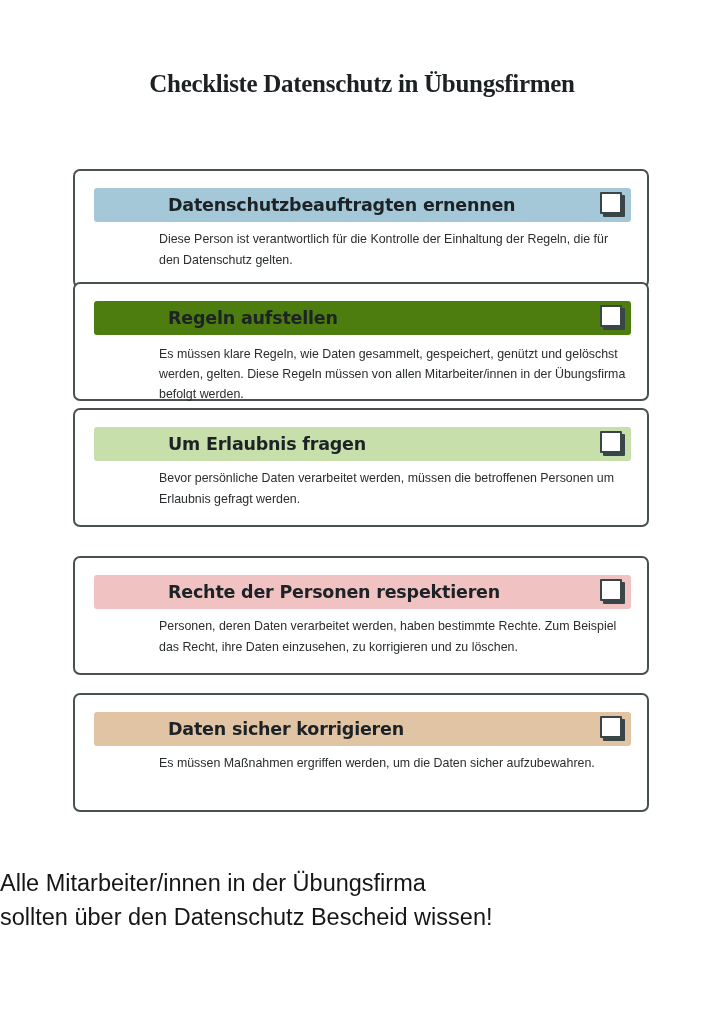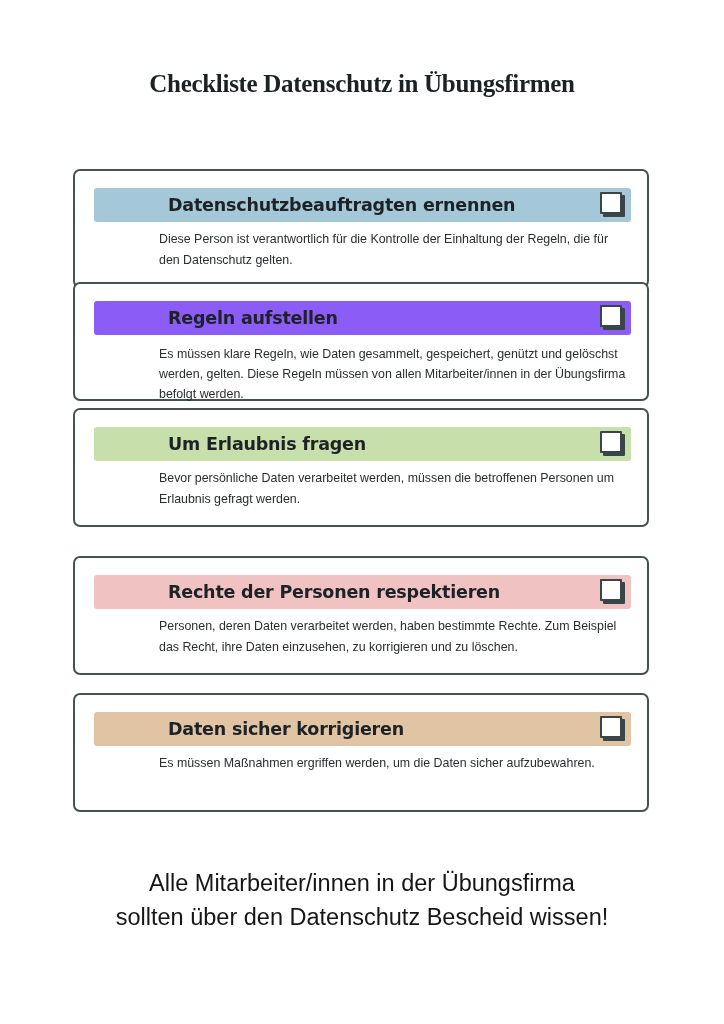--- a/index.html
+++ b/index.html
@@ -80,21 +80,20 @@
     font-size: 12.4px;
     line-height: 20.5px;
     color: #2a2d2f;
     margin: 0;
   }
   .footer {
     position: absolute;
     left: 0;
     top: 866px;
     width: 724px;
-    text-align: center;
     font-family: "Liberation Sans", sans-serif;
     font-size: 23.5px;
     line-height: 34px;
     color: #161616;
   }
   .footer div { white-space: nowrap; }
 </style>
 </head>
 <body>
 
@@ -102,21 +101,21 @@
 
 <div class="card" style="top:144px;margin-top:25px;">
   <div class="card-header" style="background: rgb(164, 200, 215);">
     <span class="card-title">Datenschutzbeauftragten ernennen</span>
     <span class="checkbox"></span>
   </div>
   <p class="card-desc">Diese Person ist verantwortlich für die Kontrolle der Einhaltung der Regeln, die für den Datenschutz gelten.</p>
 </div>
 
 <div class="card" style="top:282px;">
-  <div class="card-header" style="background: #8b5cf6;">
+  <div class="card-header" style="background: #4d7c0f;">
     <span class="card-title">Regeln aufstellen</span>
     <span class="checkbox"></span>
   </div>
   <p class="card-desc" style="top:60px; line-height:20px;"> Es müssen klare Regeln, wie Daten gesammelt, gespeichert, genützt und gelöschst werden, gelten. Diese Regeln müssen von allen Mitarbeiter/innen in der Übungsfirma befolgt werden.</p>
 </div>
 
 <div class="card" style="top:408px;">
   <div class="card-header" style="background: rgb(198, 223, 171);">
     <span class="card-title">Um Erlaubnis fragen</span>
     <span class="checkbox"></span>

